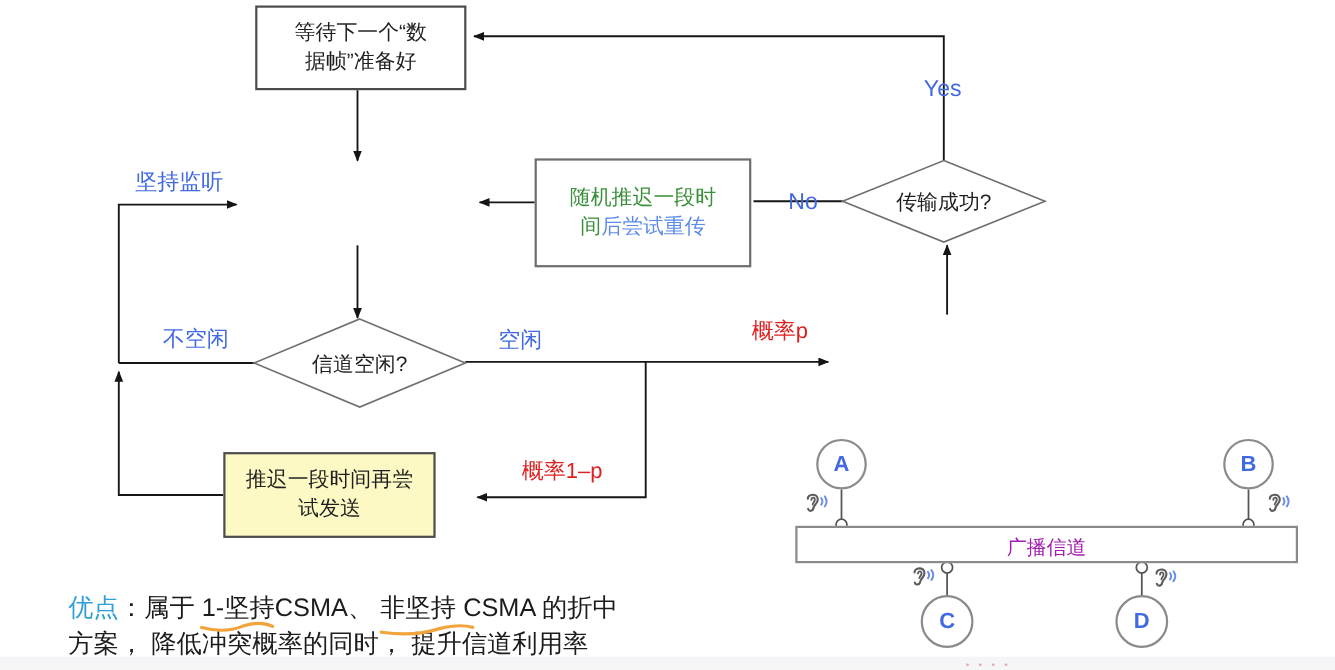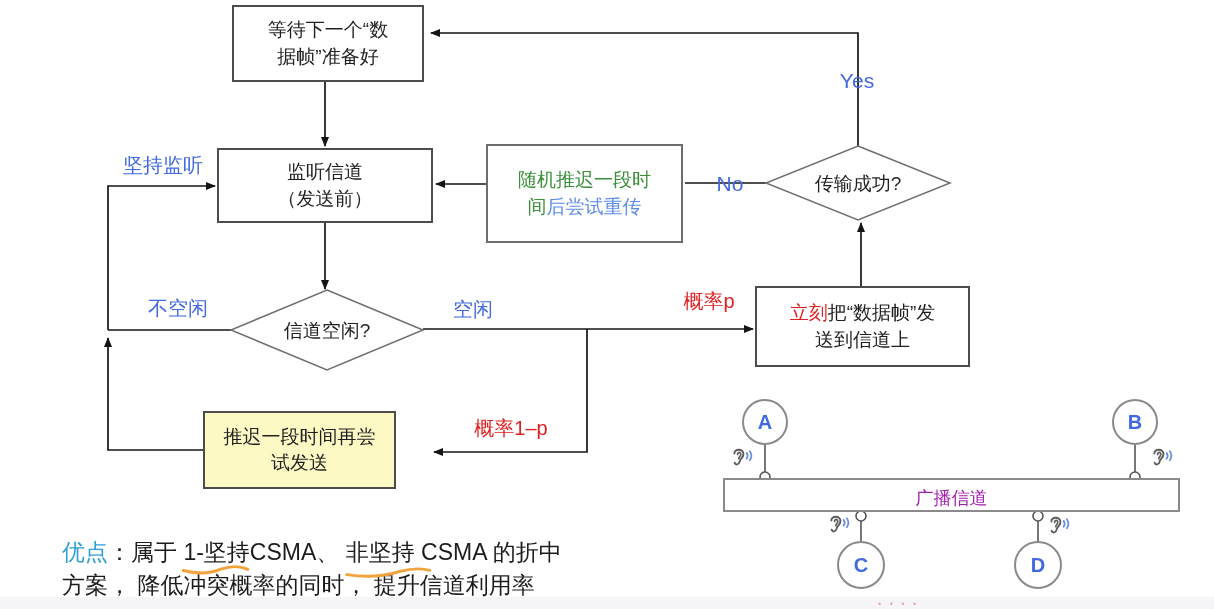--- a/index.html
+++ b/index.html
@@ -90,34 +90,26 @@
       <circle cx="861" cy="516" r="5" fill="#ffffff"></circle>
       <circle cx="1038" cy="516" r="5" fill="#ffffff"></circle>
     </g>
   </svg>
 
   <div class="fbox" style="left:232px;top:5px;width:192px;height:77px;">
     <div><span>等待下一个“数</span><br>
     <span>据帧”准备好</span></div>
   </div>
 
-  <div class="fbox" style="left:217px;top:148px;width:216px;height:75px;">
-    <div><span>监听信道</span><br>
-    <span>（发送前）</span></div>
-  </div>
 
   <div class="fbox" style="left:486px;top:144px;width:197px;height:99px;border-color:#6d6d6d;">
     <div><span class="green">随机推迟一段时</span><br>
     <span class="green">间</span><span class="lblue">后尝试重传</span></div>
   </div>
 
-  <div class="fbox" style="left:755px;top:286px;width:215px;height:81px;">
-    <div><span class="red">立刻</span><span>把“数据帧”发</span><br>
-    <span>送到信道上</span></div>
-  </div>
 
   <div class="fbox yellow" style="left:203px;top:411px;width:193px;height:78px;">
     <div><span>推迟一段时间再尝</span><br>
     <span>试发送</span></div>
   </div>
 
   <div class="dlabel" style="left:858px;top:184px;">传输成功?</div>
   <div class="dlabel" style="left:327px;top:331px;text-align:center;">信道空闲?</div>
 
   <div class="elabel blue" style="left:163px;top:165px;">坚持监听</div>

